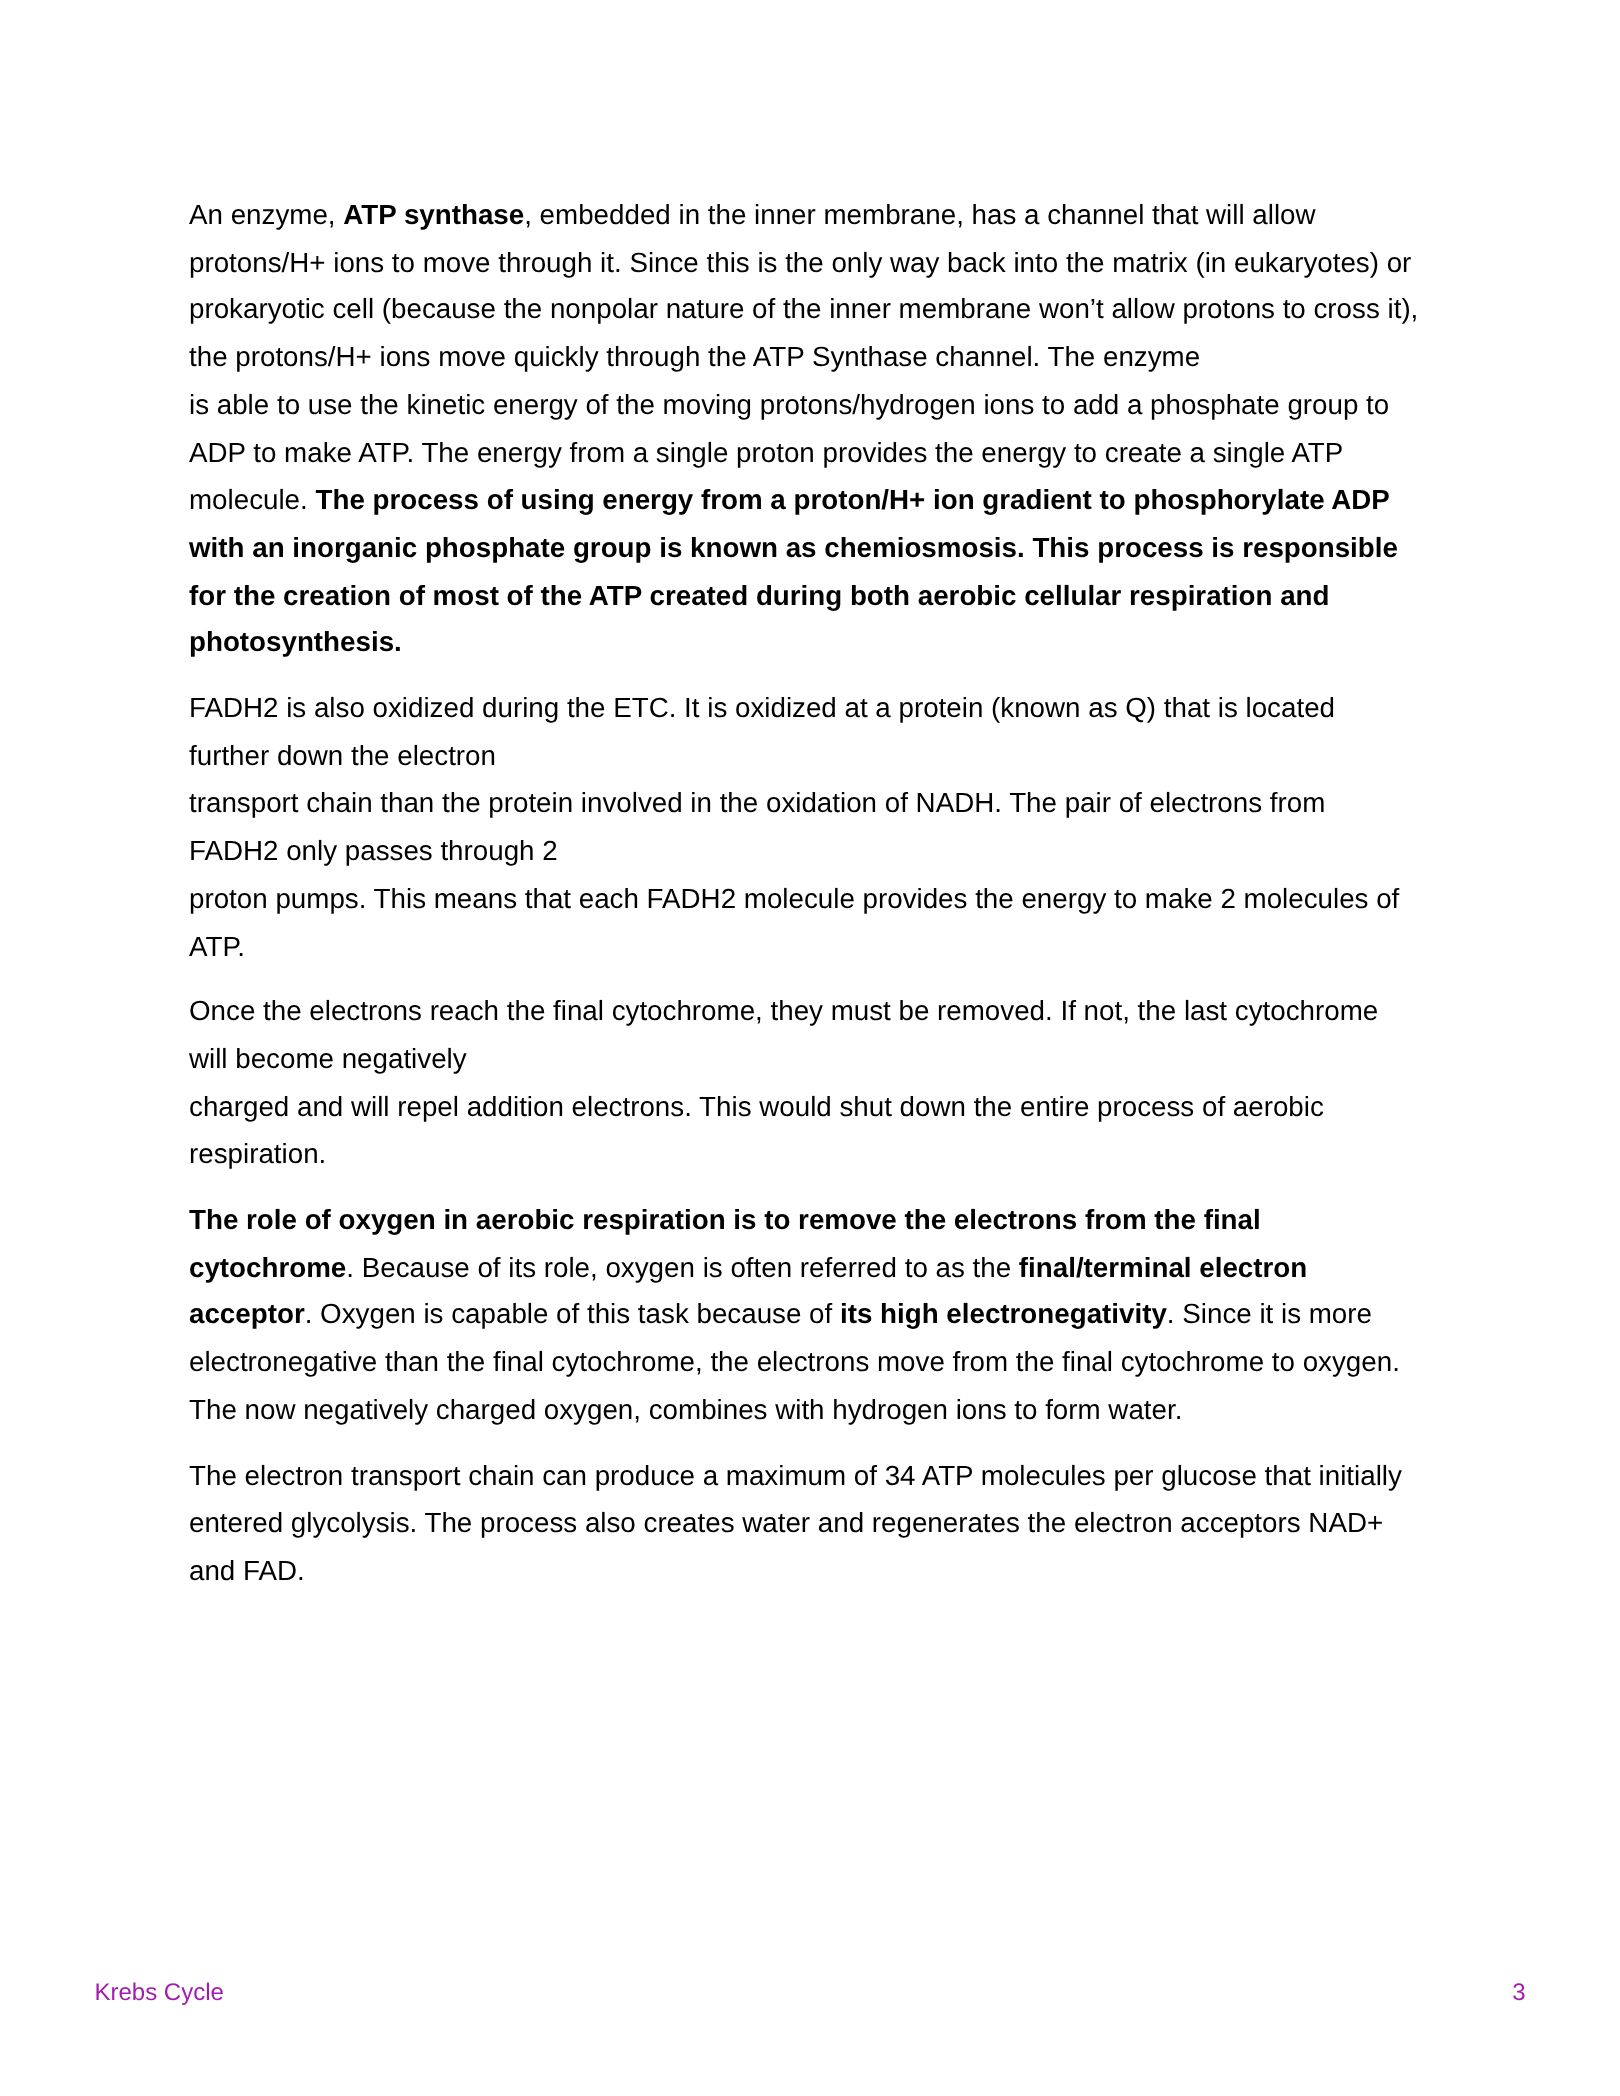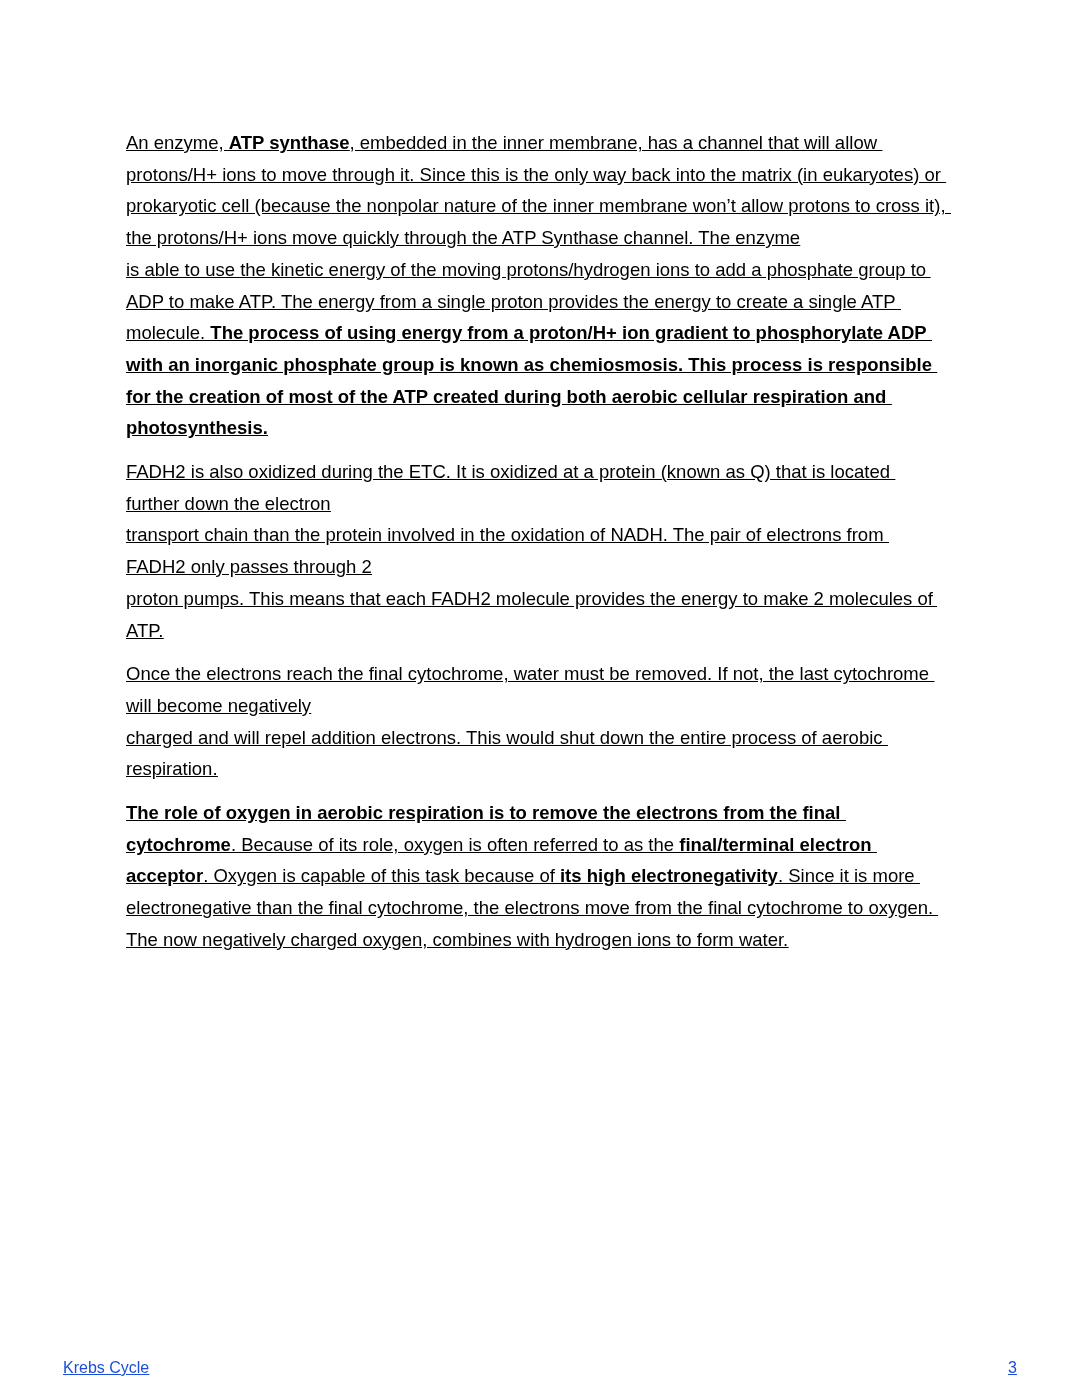--- a/index.html
+++ b/index.html
@@ -1,15 +1,15 @@
 <!DOCTYPE html>
 <html><head>
 <meta charset="utf-8">
 <style>
-  * { margin: 0; padding: 0; box-sizing: border-box; text-decoration: underline; }
+  * { margin: 0; padding: 0; box-sizing: border-box; }
   html, body { background: #ffffff; }
   .page {
     position: relative;
     width: 1080px;
     height: 1397px;
     background: #ffffff;
     font-family: "Liberation Sans", sans-serif;
     color: #000000;
     overflow: hidden;
   }
@@ -28,36 +28,36 @@
   }
   .para span.bold { font-weight: 700; }
   .footer {
     position: absolute;
     left: 63px;
     right: 63px;
     top: 1320px;
     display: flex;
     justify-content: space-between;
     align-items: baseline;
-    color: #1d4ed8;
+    color: #a21caf;
     font-size: 16px;
-    margin-top: 39px;
   }
 </style>
 </head>
 <body>
 
 <div class="page">
   <div class="content">
     <p class="para"><span>An enzyme, </span><span class="bold">ATP synthase</span><span>, embedded in the inner membrane, has a channel that will allow protons/H+ ions to move through it. Since this is the only way back into the matrix (in eukaryotes) or prokaryotic cell (because the nonpolar nature of the inner membrane won’t allow protons to cross it), the protons/H+ ions move quickly through the ATP Synthase channel. The enzyme
 is able to use the kinetic energy of the moving protons/hydrogen ions to add a phosphate group to ADP to make ATP. The energy from a single proton provides the energy to create a single ATP molecule. </span><span class="bold">The process of using energy from a proton/H+ ion gradient to phosphorylate ADP with an inorganic phosphate group is known as chemiosmosis. This process is responsible for the creation of most of the ATP created during both aerobic cellular respiration and photosynthesis.</span></p>
     <p class="para"><span>FADH2 is also oxidized during the ETC. It is oxidized at a protein (known as Q) that is located further down the electron
 transport chain than the protein involved in the oxidation of NADH. The pair of electrons from FADH2 only passes through 2
 proton pumps. This means that each FADH2 molecule provides the energy to make 2 molecules of ATP.</span></p>
-    <p class="para"><span>Once the electrons reach the final cytochrome, water must be removed. If not, the last cytochrome will become negatively
+    <p class="para"><span>Once the electrons reach the final cytochrome, they must be removed. If not, the last cytochrome will become negatively
 charged and will repel addition electrons. This would shut down the entire process of aerobic respiration.</span></p>
     <p class="para"><span class="bold">The role of oxygen in aerobic respiration is to remove the electrons from the final cytochrome</span><span>. Because of its role, oxygen is often referred to as the </span><span class="bold">final/terminal electron acceptor</span><span>. Oxygen is capable of this task because of </span><span class="bold">its high electronegativity</span><span>. Since it is more electronegative than the final cytochrome, the electrons move from the final cytochrome to oxygen. The now negatively charged oxygen, combines with hydrogen ions to form water.</span></p>
+    <p class="para"><span>The electron transport chain can produce a maximum of 34 ATP molecules per glucose that initially entered glycolysis. The process also creates water and regenerates the electron acceptors NAD+ and FAD.</span></p>
   </div>
   <div class="footer">
     <span>Krebs Cycle</span>
     <span>3</span>
   </div>
 </div>
 
 </body></html>

